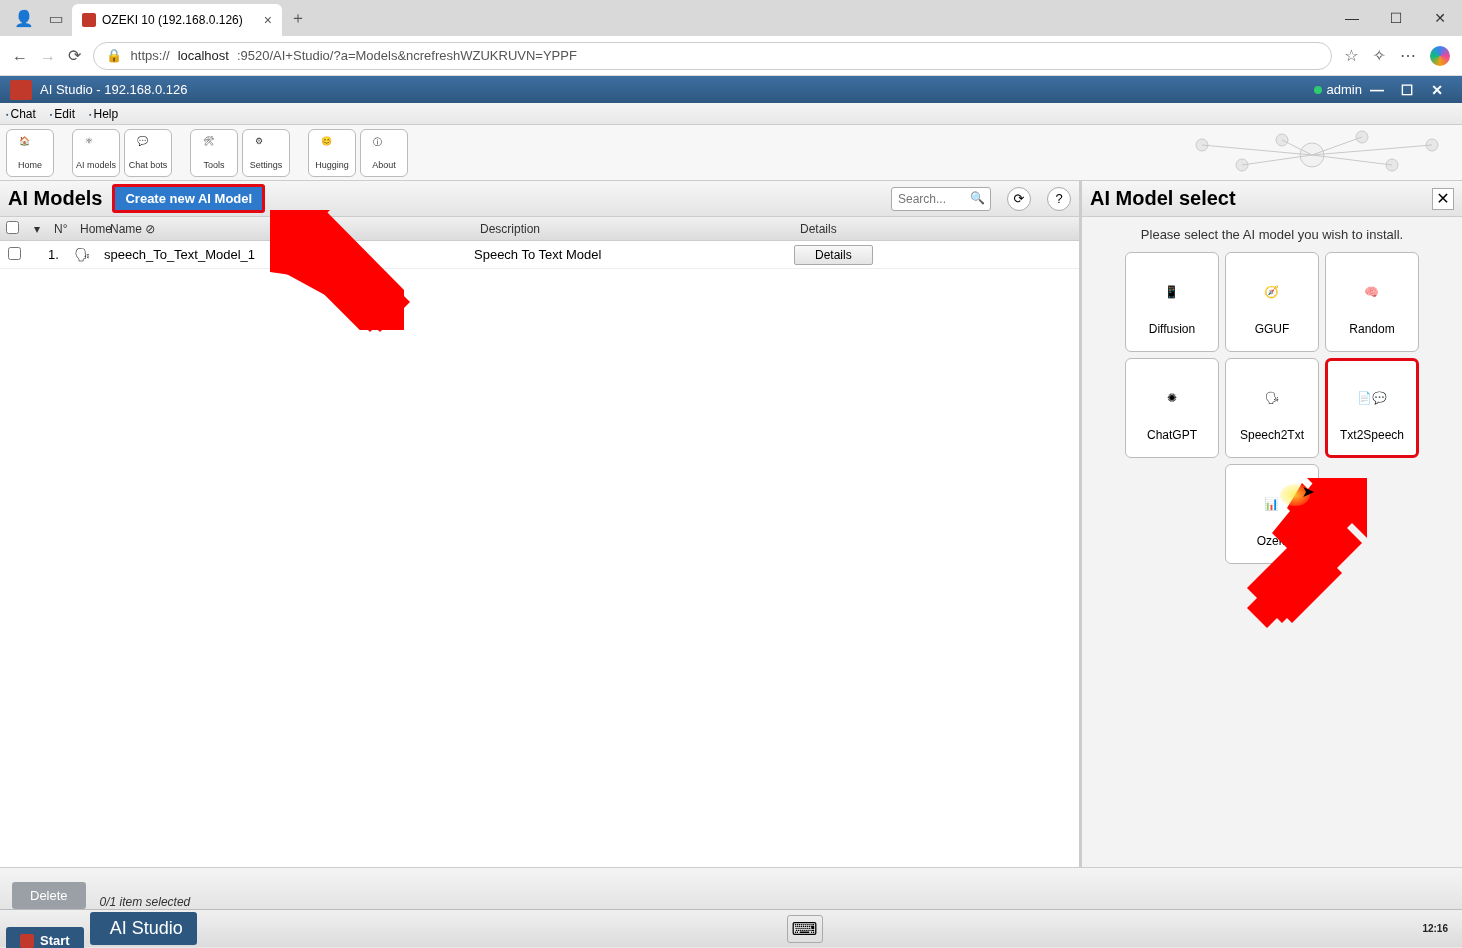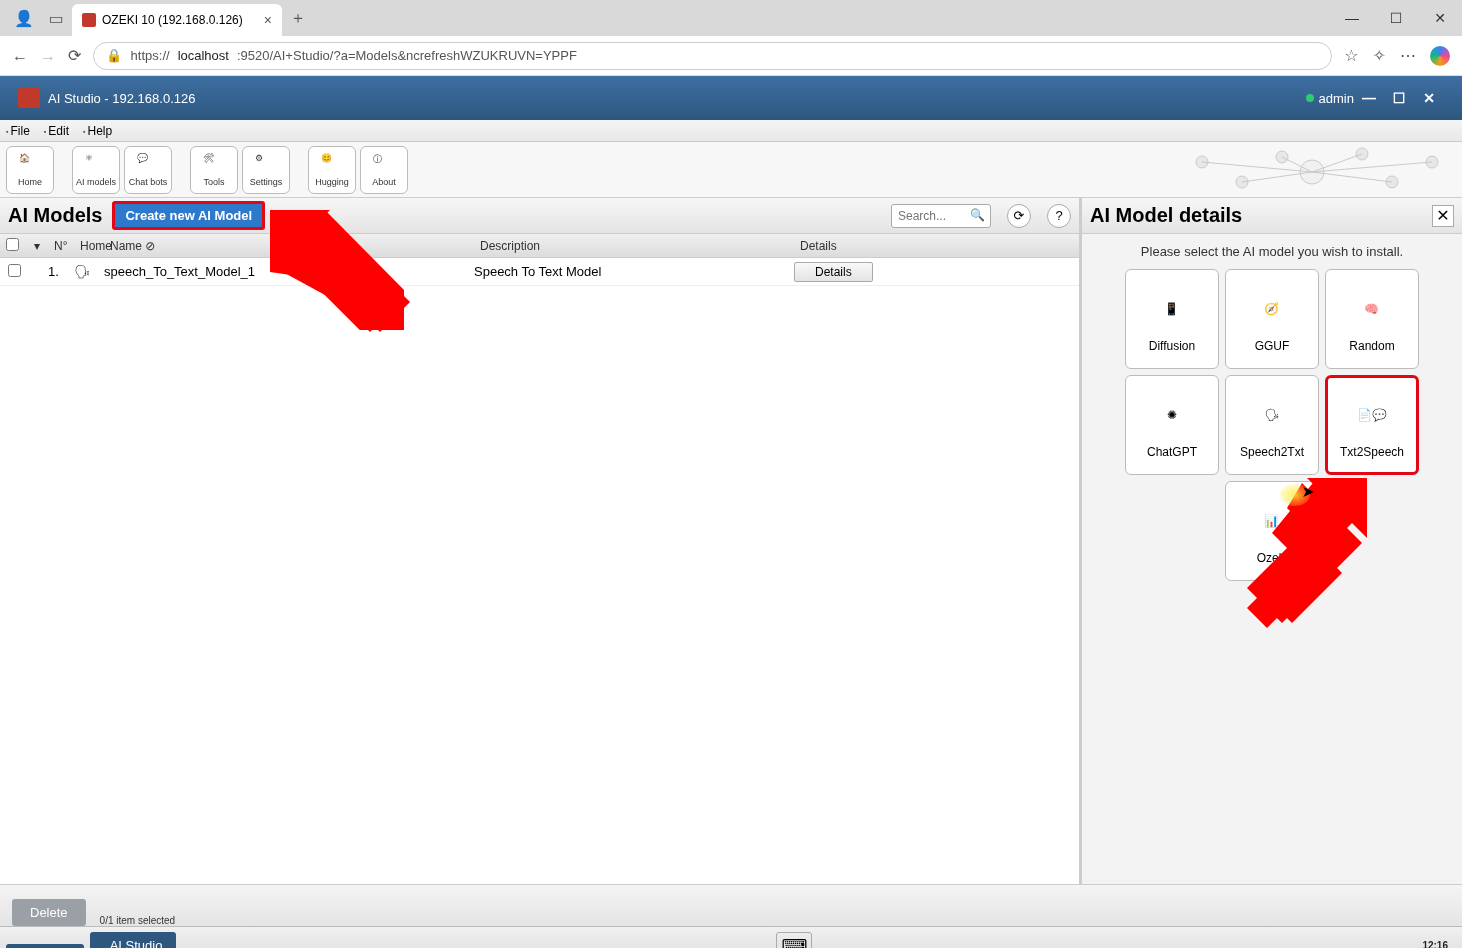--- a/index.html
+++ b/index.html
@@ -13,21 +13,21 @@
 .tab-close { margin-left:auto; font-size:14px; color:#555; }
 .win-ctrls { position:absolute; right:0; top:0; display:flex; height:36px; }
 .win-ctrls div { width:44px; display:flex; align-items:center; justify-content:center; color:#333; font-size:14px; }
 .addr-bar { height:40px; background:#fff; display:flex; align-items:center; padding:0 12px; gap:12px; border-bottom:1px solid #ddd; }
 .nav-btn { color:#555; font-size:16px; }
 .url-box { flex:1; height:28px; border:1px solid #ccc; border-radius:14px; display:flex; align-items:center; padding:0 12px; gap:8px; font-size:13px; color:#555; }
 .url-box .host { color:#222; }
 .addr-icons { display:flex; gap:14px; color:#555; font-size:16px; }
 
 
-.app-titlebar { height:44px; background:linear-gradient(#3e6fa2,#2d577f); display:flex; align-items:center; padding:0 18px; color:#fff; font-size:13px; }
+.app-titlebar { height:27px; background:linear-gradient(#3e6fa2,#2d577f); display:flex; align-items:center; padding:0 10px; color:#fff; font-size:13px; }
 .app-logo { width:22px; height:20px; background:#c0392b; border-radius:2px; margin-right:8px; display:flex; align-items:center; justify-content:center; font-size:10px; }
 .app-title { flex:1; }
 .status-dot { width:8px; height:8px; background:#2ecc71; border-radius:50%; margin-right:5px; }
 .app-win-ctrl { display:flex; gap:0; }
 .app-win-ctrl span { width:30px; text-align:center; font-size:14px; font-weight:bold; }
 
 .menu-bar { height:22px; background:linear-gradient(#f4f4f4,#e8e8e8); display:flex; align-items:center; padding:0 6px; font-size:12px; border-bottom:1px solid #ccc;}
 .menu-bar span { margin-right:14px; }
 .menu-bar span::before { content:"▪"; color:#2d577f; font-size:7px; margin-right:2px; vertical-align:middle;}
 
@@ -61,26 +61,26 @@
 .rp-title { font-size:20px; font-weight:bold; flex:1;}
 .rp-close { width:22px; height:22px; border:1px solid #aaa; display:flex; align-items:center; justify-content:center; background:#fff;}
 .rp-hint { text-align:center; font-size:13px; padding:10px; color:#333;}
 .model-grid { display:flex; flex-wrap:wrap; gap:6px; padding:0 30px; justify-content:center;}
 .model-card { width:94px; height:100px; border:1px solid #bbb; border-radius:6px; background:#fff; display:flex; flex-direction:column; align-items:center; justify-content:center; font-size:12px; gap:6px;}
 .model-card.hl { border:3px solid #e30613; }
 .mi { width:48px; height:48px; display:flex; align-items:center; justify-content:center;}
 
 .footer { height:42px; background:linear-gradient(#f4f4f4,#e4e4e4); display:flex; align-items:flex-end; padding:0 12px; gap:14px; border-top:1px solid #ccc;}
 .del-btn { background:#9aa0a6; color:#fff; border:none; padding:6px 18px; border-radius:3px; font-size:13px;}
-.sel-text { font-size:10px; color:#333;}
+.sel-text { font-size:12px; color:#333;font-style:italic;}
 
 .taskbar { height:38px; background:linear-gradient(#f0f0f0,#dcdcdc); display:flex; align-items:center; padding:0 6px; gap:6px; border-top:1px solid #bbb;}
 .start-btn { background:#2d577f; color:#fff; padding:6px 14px; border-radius:3px; font-size:13px; font-weight:bold; display:flex; align-items:center; gap:6px;margin-top:24px;}
 .start-btn .sico{ width:14px;height:14px;background:#c0392b;border-radius:2px;}
-.task-btn { background:#2d577f; color:#fff; padding:6px 14px; border-radius:3px; font-size:13px; display:flex; align-items:center; gap:6px;}
+.task-btn { background:#2d577f; color:#fff; padding:6px 14px; border-radius:3px; font-size:18px; display:flex; align-items:center; gap:6px;}
 .clock { margin-left:auto; font-size:10px; font-weight:bold; color:#222; padding-right:8px;}
 .kb-icon { font-size:18px; margin-right:10px; border:1px solid #aaa; padding:2px 4px; border-radius:3px;}
 
 
 .arrow1 { position:absolute; left:270px; top:212px; pointer-events:none; }
 .arrow2 { position:absolute; right:95px; top:478px; pointer-events:none; }
 .cursor-high { position:absolute; right:152px; top:484px; width:30px; height:22px; background:radial-gradient(rgba(255,235,59,0.8),rgba(255,235,59,0)); border-radius:50%; pointer-events:none;}
 .cursor-ptr { position:absolute; right:147px; top:482px; font-size:16px; pointer-events:none; }
 .copilot { width:20px; height:20px; border-radius:50%; background:conic-gradient(#3b82f6,#ec4899,#f59e0b,#10b981,#3b82f6);}
 </style>
@@ -127,21 +127,21 @@
   <span class="status-dot"></span>
   <span>admin</span>
   <div class="app-win-ctrl">
     <span>—</span>
     <span>☐</span>
     <span>✕</span>
   </div>
 </div>
 
 <div class="menu-bar">
-  <span>File</span>
+  <span>Chat</span>
   <span>Edit</span>
   <span>Help</span>
 </div>
 
 <div class="toolbar">
   <div class="tb-btn">
       <span class="tb-ico">🏠</span>
       <span>Home</span>
     </div>
   <div class="tb-sep"></div>
@@ -218,21 +218,21 @@
       <div class="c-n">1.</div>
       <div class="c-icon">🗣</div>
       <div class="c-name">speech_To_Text_Model_1</div>
       <div class="c-desc">Speech To Text Model</div>
       <div class="c-det"><button class="details-btn">Details</button></div>
     </div>
   </div>
 
   <div class="right-panel">
     <div class="rp-header">
-      <span class="rp-title">AI Model details</span>
+      <span class="rp-title">AI Model select</span>
       <div class="rp-close">✕</div>
     </div>
     <div class="rp-hint">Please select the AI model you wish to install.</div>
     <div class="model-grid">
       <div class="model-card">
           <div class="mi">📱</div>
           <span>Diffusion</span>
         </div>
       <div class="model-card">
           <div class="mi">🧭</div>

